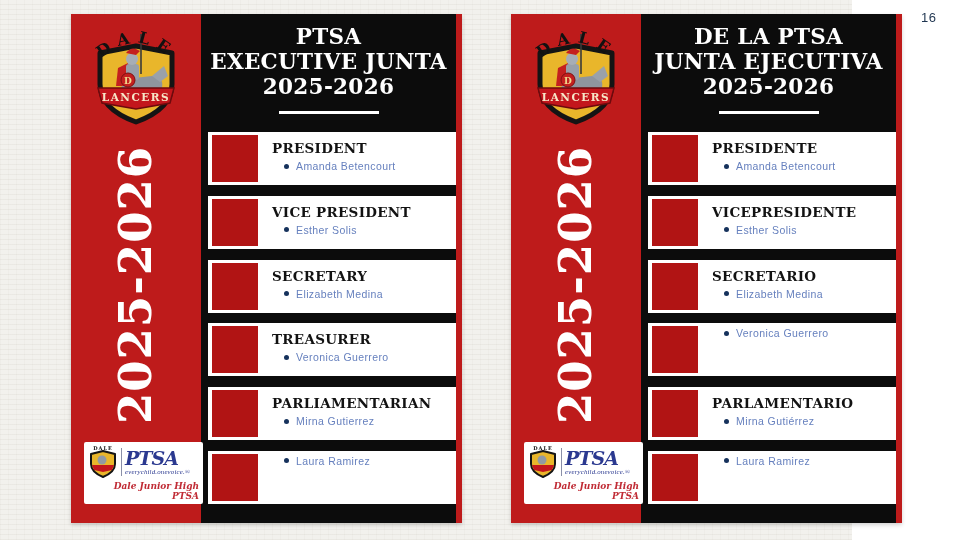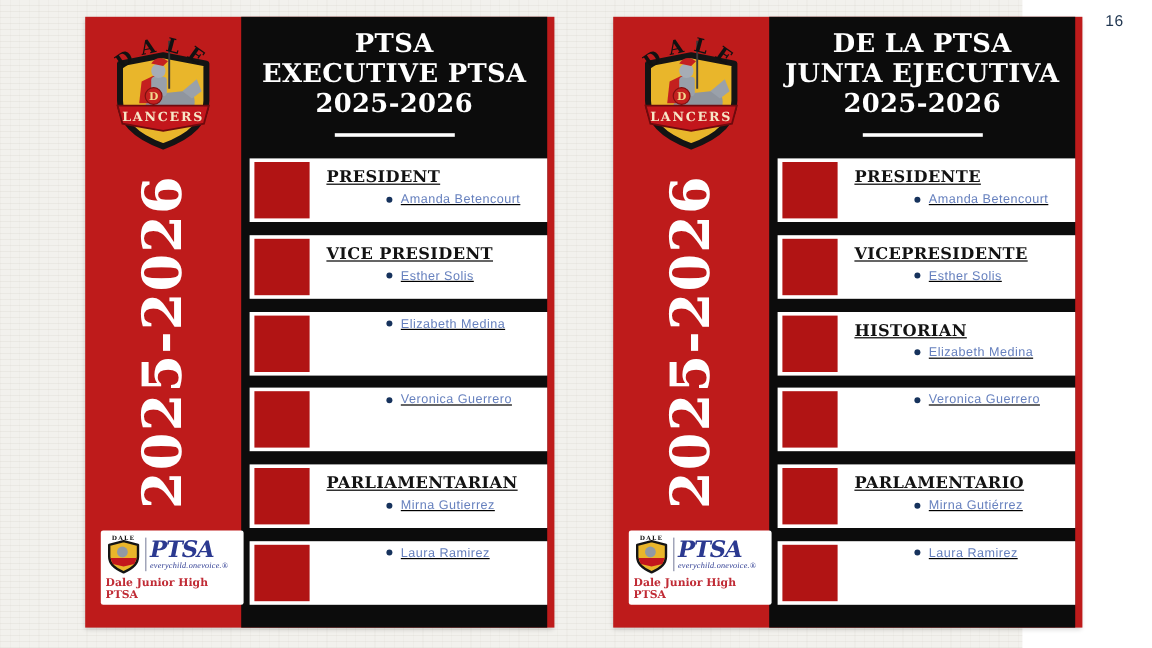--- a/index.html
+++ b/index.html
@@ -26,30 +26,30 @@
     position:absolute;left:130px;right:6px;top:0;bottom:0;background:var(--column-black);
   }
   .header{
     padding-top:10px;text-align:center;color:#fff;
     font-family:"DejaVu Serif",serif;font-weight:bold;
     font-size:21.5px;line-height:25px;letter-spacing:.3px;
   }
   .underline{width:100px;height:3px;background:#fff;margin:12px auto 0;}
   .rows{
     position:absolute;top:118px;left:7px;right:0;
-    display:flex;flex-direction:column;gap:10.8px;text-decoration:underline;
+    display:flex;flex-direction:column;gap:10.8px;
   }
   .card{height:53px;background:#fff;position:relative;flex:none;}
   .red-block{position:absolute;left:4px;top:3px;bottom:3px;width:46px;background:var(--block-red);}
   .role-title{
     padding:8px 0 0 64px;font-family:"DejaVu Serif",serif;font-weight:bold;
     font-size:13.5px;color:#121212;letter-spacing:.3px;
   }
   .role-name{
-    margin-top:4px;padding-left:114px;display:flex;align-items:center;gap:7px;
+    margin-top:4px;padding-left:76px;display:flex;align-items:center;gap:7px;
     font-size:10.5px;color:var(--name-blue);letter-spacing:.4px;
   }
   .bullet{width:5px;height:5px;border-radius:50%;background:var(--bullet-navy);flex:none;}
   .crest{position:absolute;left:19px;top:8px;}
   .year{
     position:absolute;left:-95px;top:243px;width:320px;height:56px;
     transform:rotate(-90deg);text-align:center;color:#fff;
     font-family:"DejaVu Serif",serif;font-weight:bold;
     font-size:45px;line-height:56px;letter-spacing:1px;
   }
@@ -62,22 +62,22 @@
   .ptsa-block{line-height:1;}
   .ptsa-word{
     font-family:"DejaVu Serif",serif;font-weight:bold;font-style:italic;
     font-size:19px;color:var(--ptsa-blue);letter-spacing:-1px;line-height:20px;
   }
   .ptsa-tag{
     font-family:"Liberation Serif",serif;font-style:italic;
     font-size:6.8px;color:var(--ptsa-blue);letter-spacing:.2px;margin-top:1px;
   }
   .school{
-    margin-top:2px;text-align:left;font-family:"DejaVu Serif",serif;
-    font-weight:bold;font-size:9px;color:var(--script-red);
+    margin-top:2px;text-align:right;font-family:"DejaVu Serif",serif;
+    font-style:italic;font-weight:bold;font-size:9px;color:var(--script-red);
   }
 </style>
 </head>
 <body>
 
 <div class="slide">
 
   <div class="page-num">16</div>
 
   <div class="panel p0">
@@ -101,21 +101,21 @@
       <text font-family="DejaVu Serif, serif" font-weight="bold" font-size="16" fill="#111" letter-spacing="7">
         <textPath href="#arc0" startOffset="50%" text-anchor="middle">DALE</textPath>
       </text>
     </svg>
 
     <div class="year">2025-2026</div>
 
     <div class="black-col">
       <div class="header">
         <div>PTSA</div>
-        <div>EXECUTIVE PTSA</div>
+        <div>EXECUTIVE JUNTA</div>
         <div>2025-2026</div>
         <div class="underline"></div>
       </div>
 
       <div class="rows">
         <div class="card">
           <div class="red-block"></div>
           <div class="role-title">PRESIDENT</div>
           <div class="role-name">
               <span class="bullet"></span>
@@ -125,27 +125,29 @@
         <div class="card">
           <div class="red-block"></div>
           <div class="role-title">VICE PRESIDENT</div>
           <div class="role-name">
               <span class="bullet"></span>
               <span>Esther Solis</span>
             </div>
         </div>
         <div class="card">
           <div class="red-block"></div>
+          <div class="role-title">SECRETARY</div>
           <div class="role-name">
               <span class="bullet"></span>
               <span>Elizabeth Medina</span>
             </div>
         </div>
         <div class="card">
           <div class="red-block"></div>
+          <div class="role-title">TREASURER</div>
           <div class="role-name">
               <span class="bullet"></span>
               <span>Veronica Guerrero</span>
             </div>
         </div>
         <div class="card">
           <div class="red-block"></div>
           <div class="role-title">PARLIAMENTARIAN</div>
           <div class="role-name">
               <span class="bullet"></span>
@@ -225,21 +227,21 @@
         <div class="card">
           <div class="red-block"></div>
           <div class="role-title">VICEPRESIDENTE</div>
           <div class="role-name">
               <span class="bullet"></span>
               <span>Esther Solis</span>
             </div>
         </div>
         <div class="card">
           <div class="red-block"></div>
-          <div class="role-title">HISTORIAN</div>
+          <div class="role-title">SECRETARIO</div>
           <div class="role-name">
               <span class="bullet"></span>
               <span>Elizabeth Medina</span>
             </div>
         </div>
         <div class="card">
           <div class="red-block"></div>
           <div class="role-name">
               <span class="bullet"></span>
               <span>Veronica Guerrero</span>

